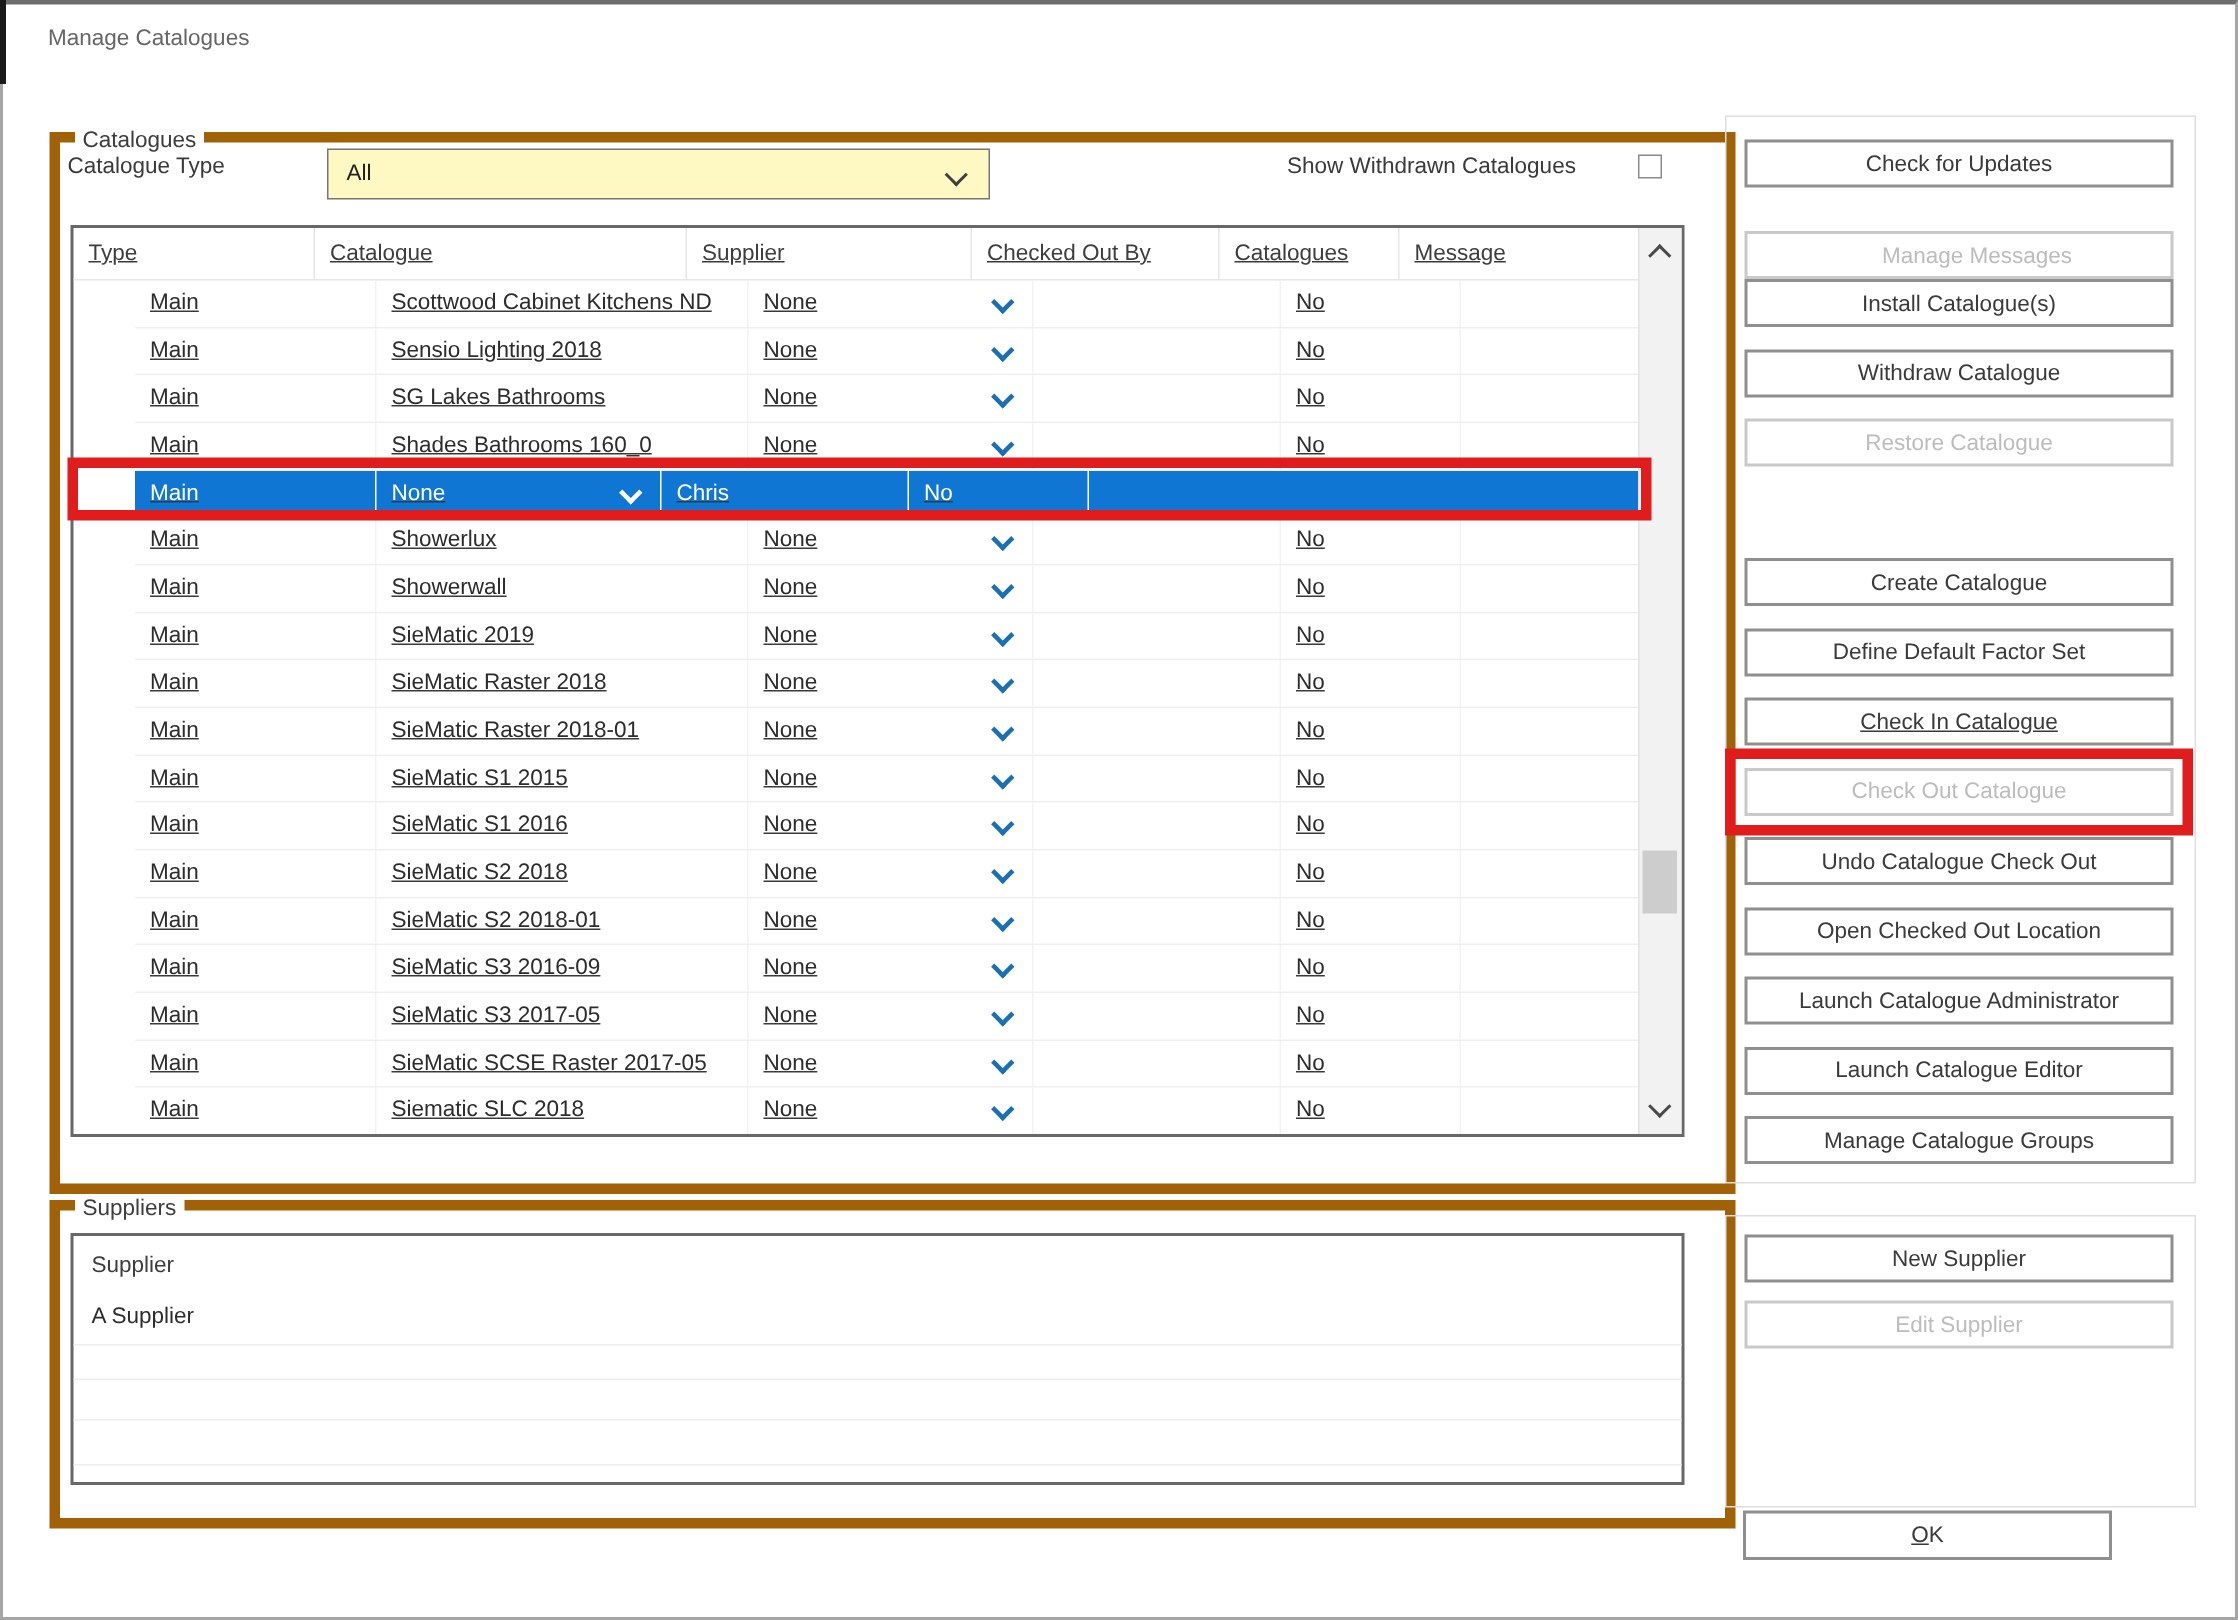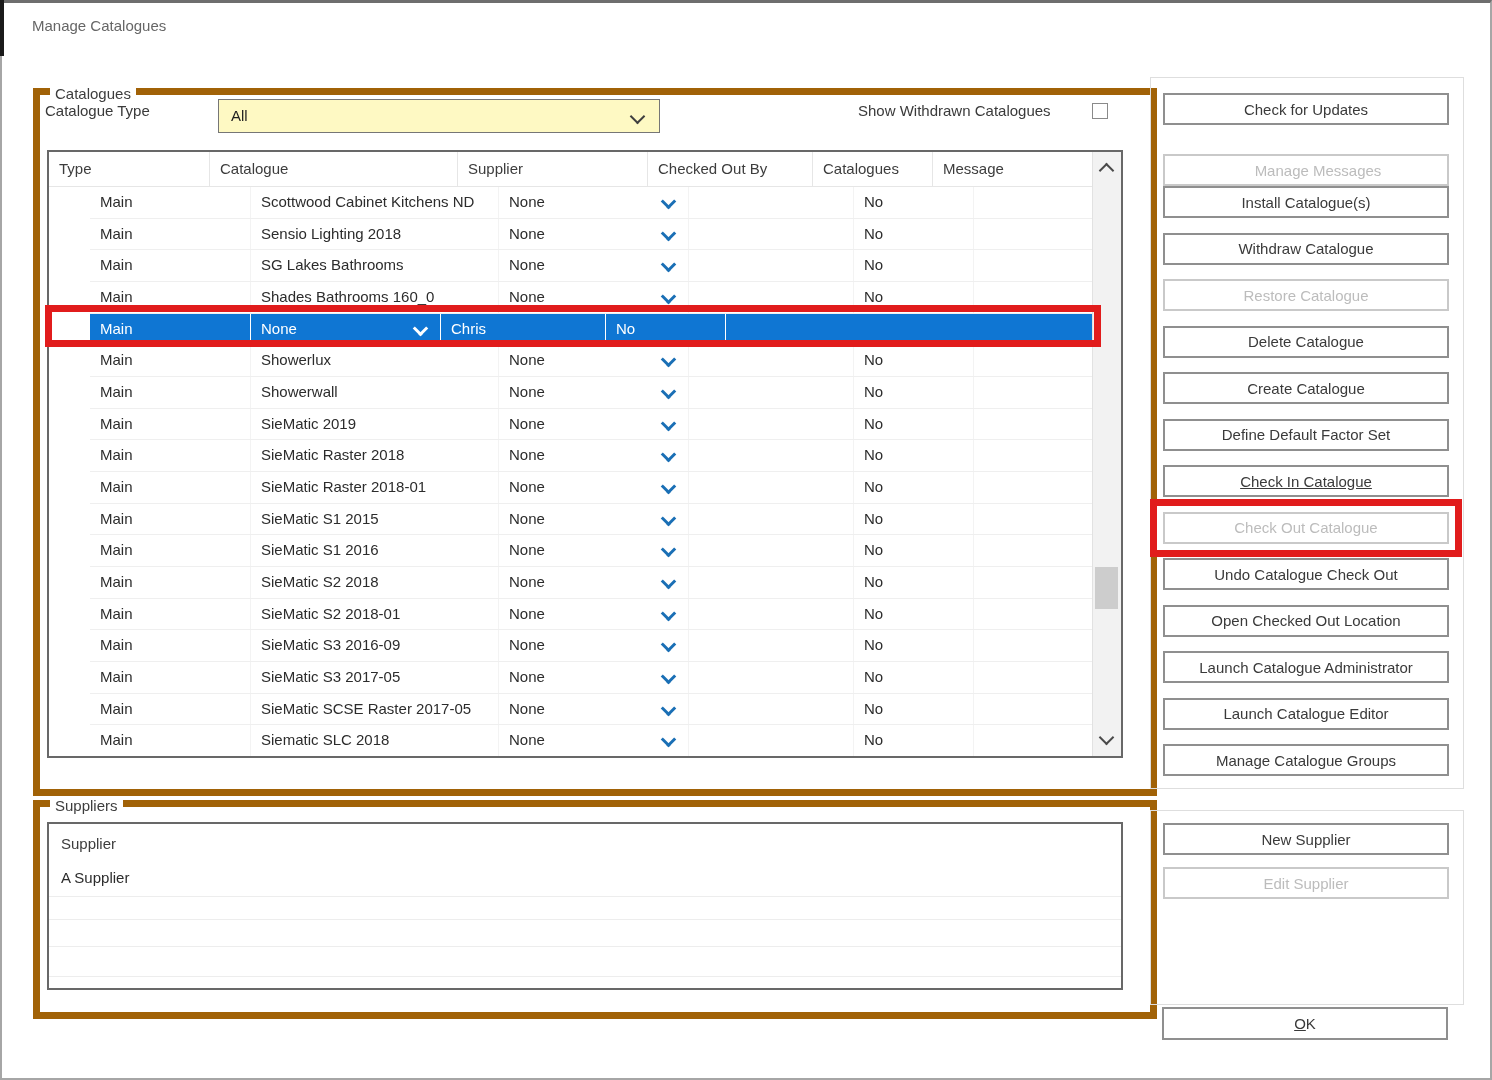--- a/index.html
+++ b/index.html
@@ -18,21 +18,21 @@
   #grp-sup{left:33px;top:800px;width:1110px;height:205px;}
 
   .label-cat-type{position:absolute;left:45px;top:102px;}
   .combo{position:absolute;left:218px;top:99px;width:442px;height:34px;background:#fef9c3;border:1px solid #767676;box-sizing:border-box;}
   .combo-text{position:absolute;left:12px;top:7px;color:#1f1f1f;}
   .combo-chev{position:absolute;right:16px;top:11px;width:9px;height:9px;border-right:2px solid #3f3f3f;border-bottom:2px solid #3f3f3f;transform:rotate(45deg);}
   .show-withdrawn-label{position:absolute;left:858px;top:102px;}
   .checkbox{position:absolute;left:1092px;top:103px;width:16px;height:16px;border:1px solid #8a8a8a;background:#fff;box-sizing:border-box;}
 
   .table{position:absolute;left:47px;top:150px;width:1076px;height:608px;border:2px solid #686868;box-sizing:border-box;display:flex;}
-  .tmain{flex:1;display:flex;flex-direction:column;min-width:0;}
+  .tmain{flex:1;display:flex;flex-direction:column;min-width:0;text-decoration:underline;}
   .thead{display:flex;height:34px;border-bottom:1px solid #e6e6e6;flex:none;}
   .hcell{box-sizing:border-box;padding:8px 0 0 10px;color:#3d3d3d;border-left:1px solid #e6e6e6;overflow:hidden;white-space:nowrap;}
   .hcell:first-child{border-left:none;}
   .rows{flex:1;display:flex;flex-direction:column;margin-left:41px;}
   .trow{flex:1;display:flex;border-bottom:1px solid #efefef;min-height:0;}
   .trow:last-child{border-bottom:none;}
   .tcell{box-sizing:border-box;padding:6px 0 0 10px;border-left:1px solid #f3f3f3;color:#2c2c2c;overflow:hidden;white-space:nowrap;}
   .tcell:first-child{border-left:none;}
   .w0{width:160px;flex:none;}
   .w1{width:248px;flex:none;}
@@ -63,21 +63,21 @@
 
   .stable{position:absolute;left:47px;top:822px;width:1076px;height:168px;border:2px solid #686868;box-sizing:border-box;display:flex;flex-direction:column;}
   .sheader{height:38px;flex:none;box-sizing:border-box;padding:11px 0 0 12px;color:#3d3d3d;}
   .srow{height:35px;flex:none;box-sizing:border-box;padding:7px 0 0 12px;color:#2c2c2c;border-bottom:1px solid #ededed;}
   .sfill{flex:none;border-bottom:1px solid #ededed;}
   .sfill.f0{height:22px;}
   .sfill.f1{height:26px;}
   .sfill.f2{height:29px;}
   .sfill.last{flex:1;border-bottom:none;}
 
-  .okbtn{position:absolute;left:1162px;top:1007px;width:286px;height:33px;background:#fff;border:2px solid #8f8f8f;color:#3a3a3a;font-family:inherit;font-size:15px;box-sizing:border-box;text-align:center;padding:0;}
+  .okbtn{position:absolute;left:1162px;top:1007px;width:246px;height:33px;background:#fff;border:2px solid #8f8f8f;color:#3a3a3a;font-family:inherit;font-size:15px;box-sizing:border-box;text-align:center;padding:0;}
   .okbtn .accel{text-decoration:underline;}
 </style>
 </head>
 <body>
 
 <div class="dialog-border"></div>
 <div class="edge-accent"></div>
 
 <div class="title">Manage Catalogues</div>
 
@@ -259,21 +259,20 @@
 </div>
 
 <div class="row-ring"></div>
 
 <div class="panel" id="panel-cat-buttons">
     <button class="wbtn" style="top: 15px;">Check for Updates</button>
     <button class="wbtn dis" style="top: 76px; padding-left: 24px;">Manage Messages</button>
     <button class="wbtn" style="top: 108px;">Install Catalogue(s)</button>
     <button class="wbtn" style="top: 154.5px;">Withdraw Catalogue</button>
     <button class="wbtn dis" style="top: 201px;">Restore Catalogue</button>
-    <button class="wbtn" style="top: 247.5px;">Delete Catalogue</button>
     <button class="wbtn" style="top: 294px;">Create Catalogue</button>
     <button class="wbtn" style="top: 340.5px;">Define Default Factor Set</button>
     <button class="wbtn" style="top: 387px; text-decoration: underline;">Check In Catalogue</button>
     <button class="wbtn dis ring" style="top: 433.5px;">Check Out Catalogue</button>
     <button class="wbtn" style="top: 480px;">Undo Catalogue Check Out</button>
     <button class="wbtn" style="top: 526.5px;">Open Checked Out Location</button>
     <button class="wbtn" style="top: 573px;">Launch Catalogue Administrator</button>
     <button class="wbtn" style="top: 619.5px;">Launch Catalogue Editor</button>
     <button class="wbtn" style="top: 666px;">Manage Catalogue Groups</button>
   </div>

